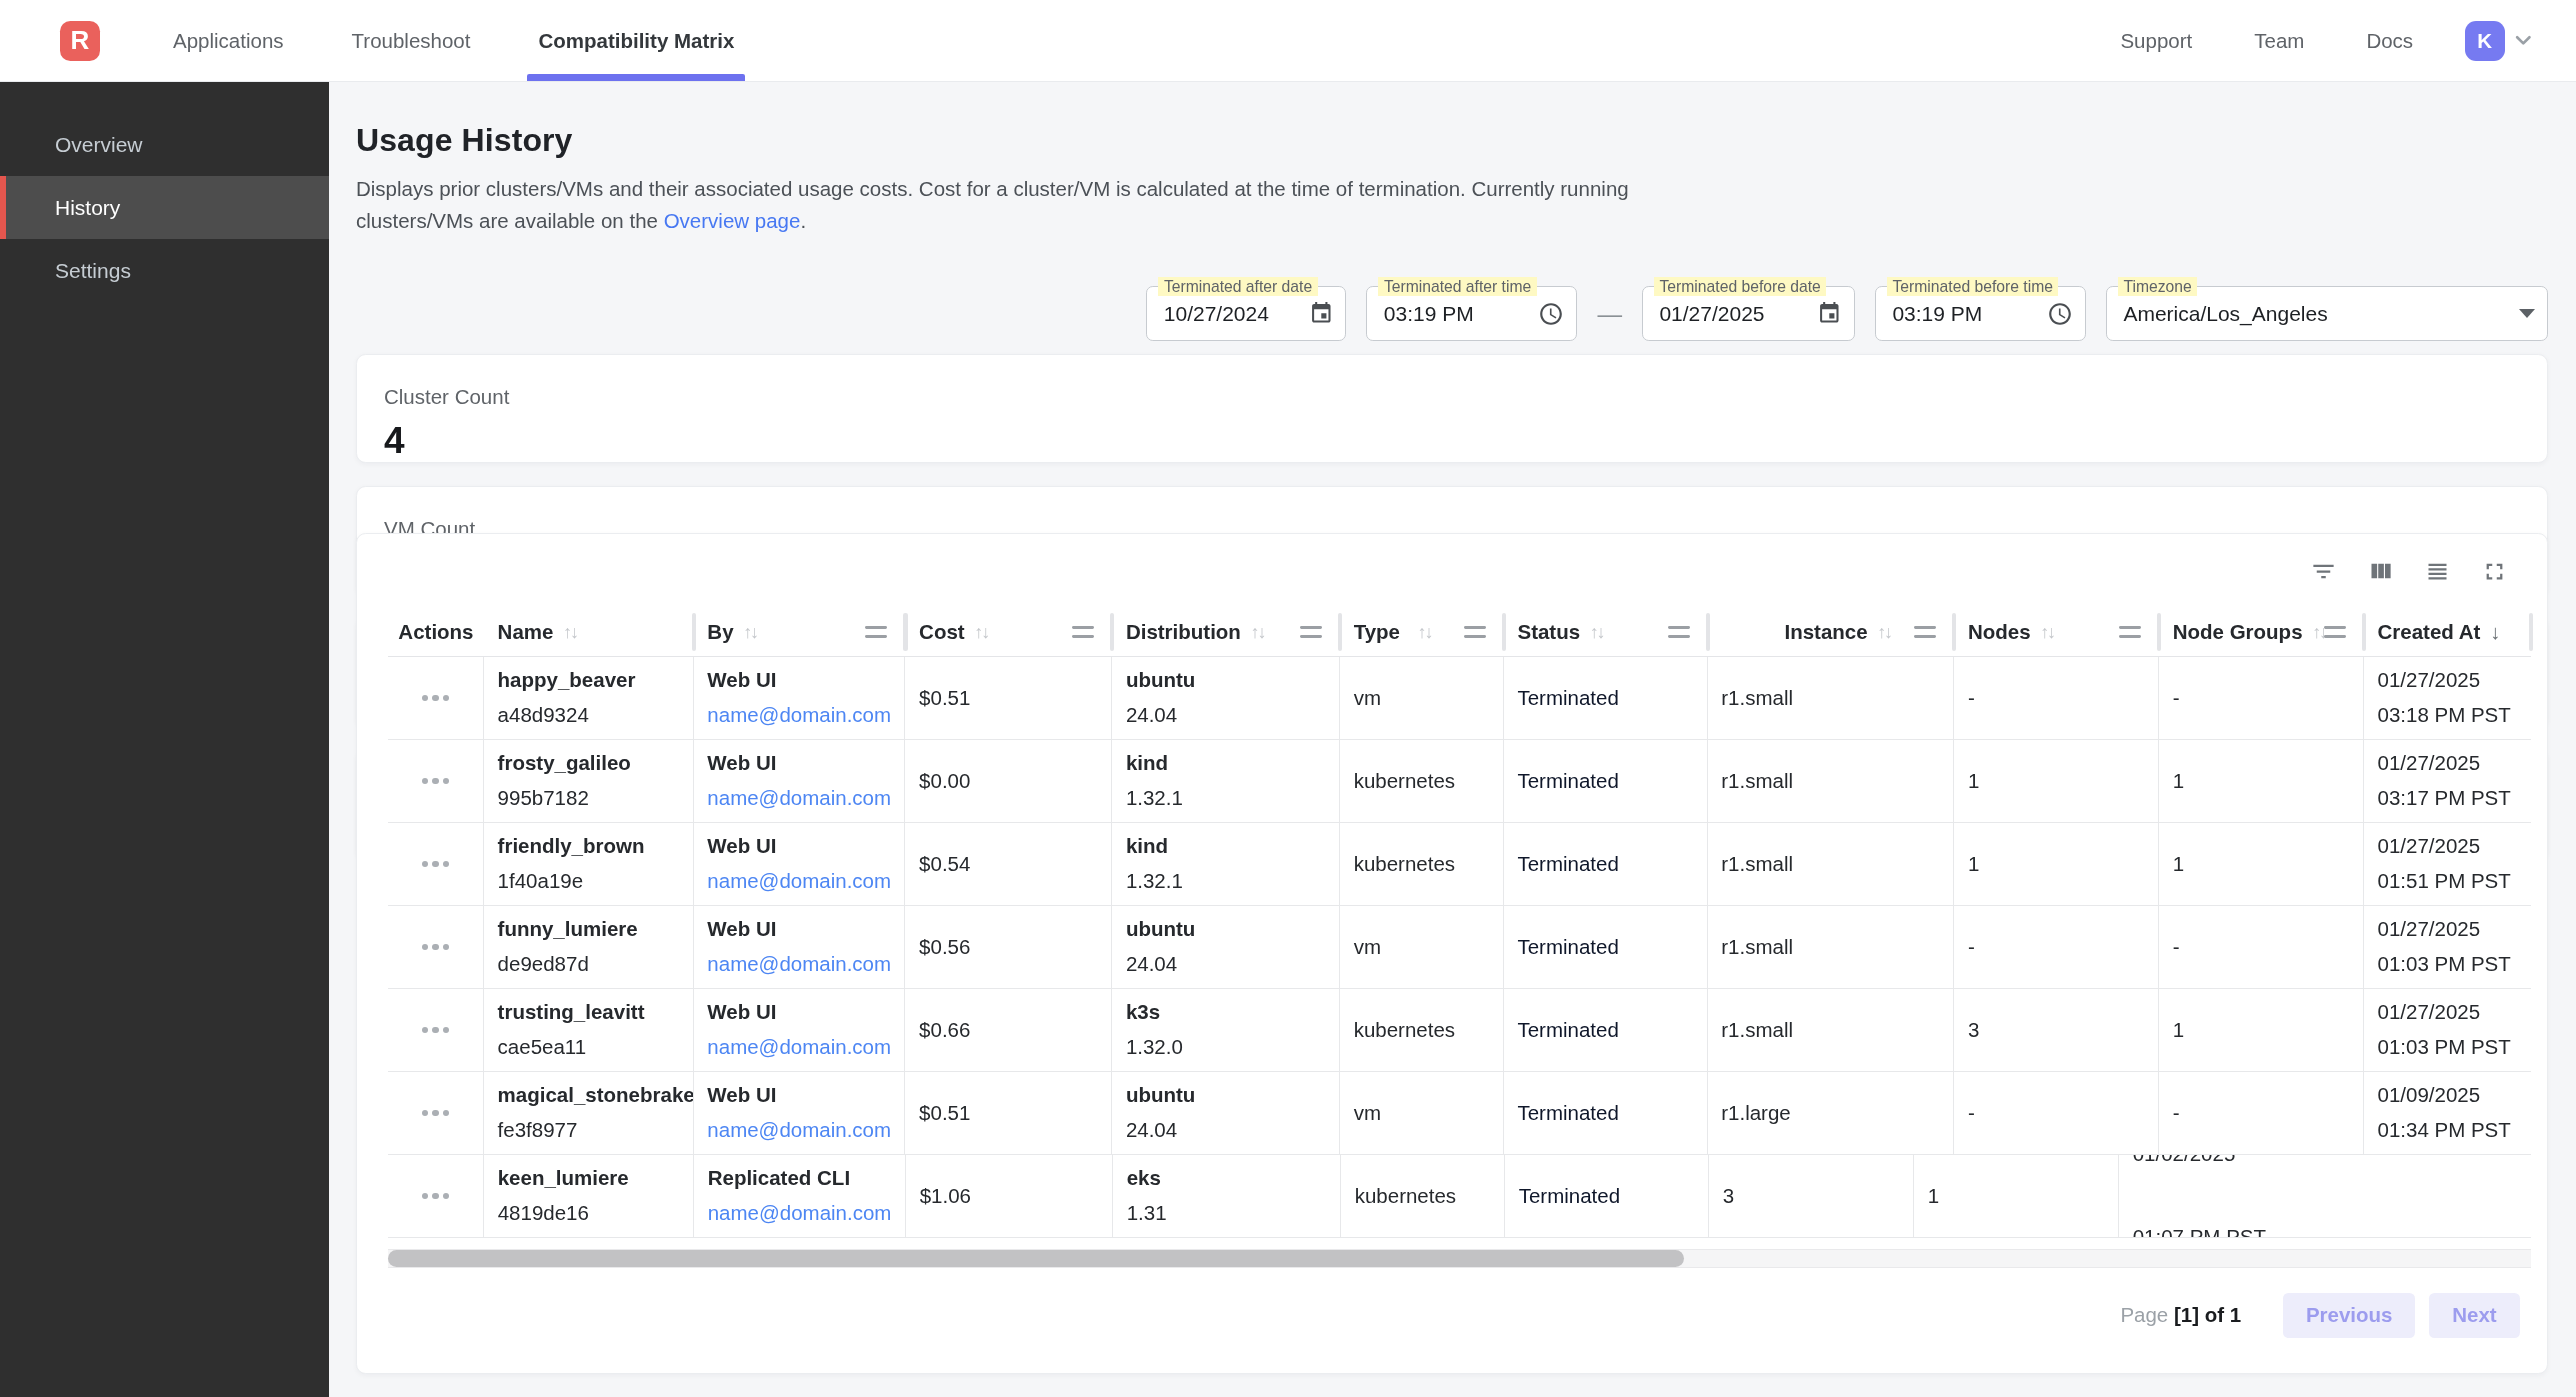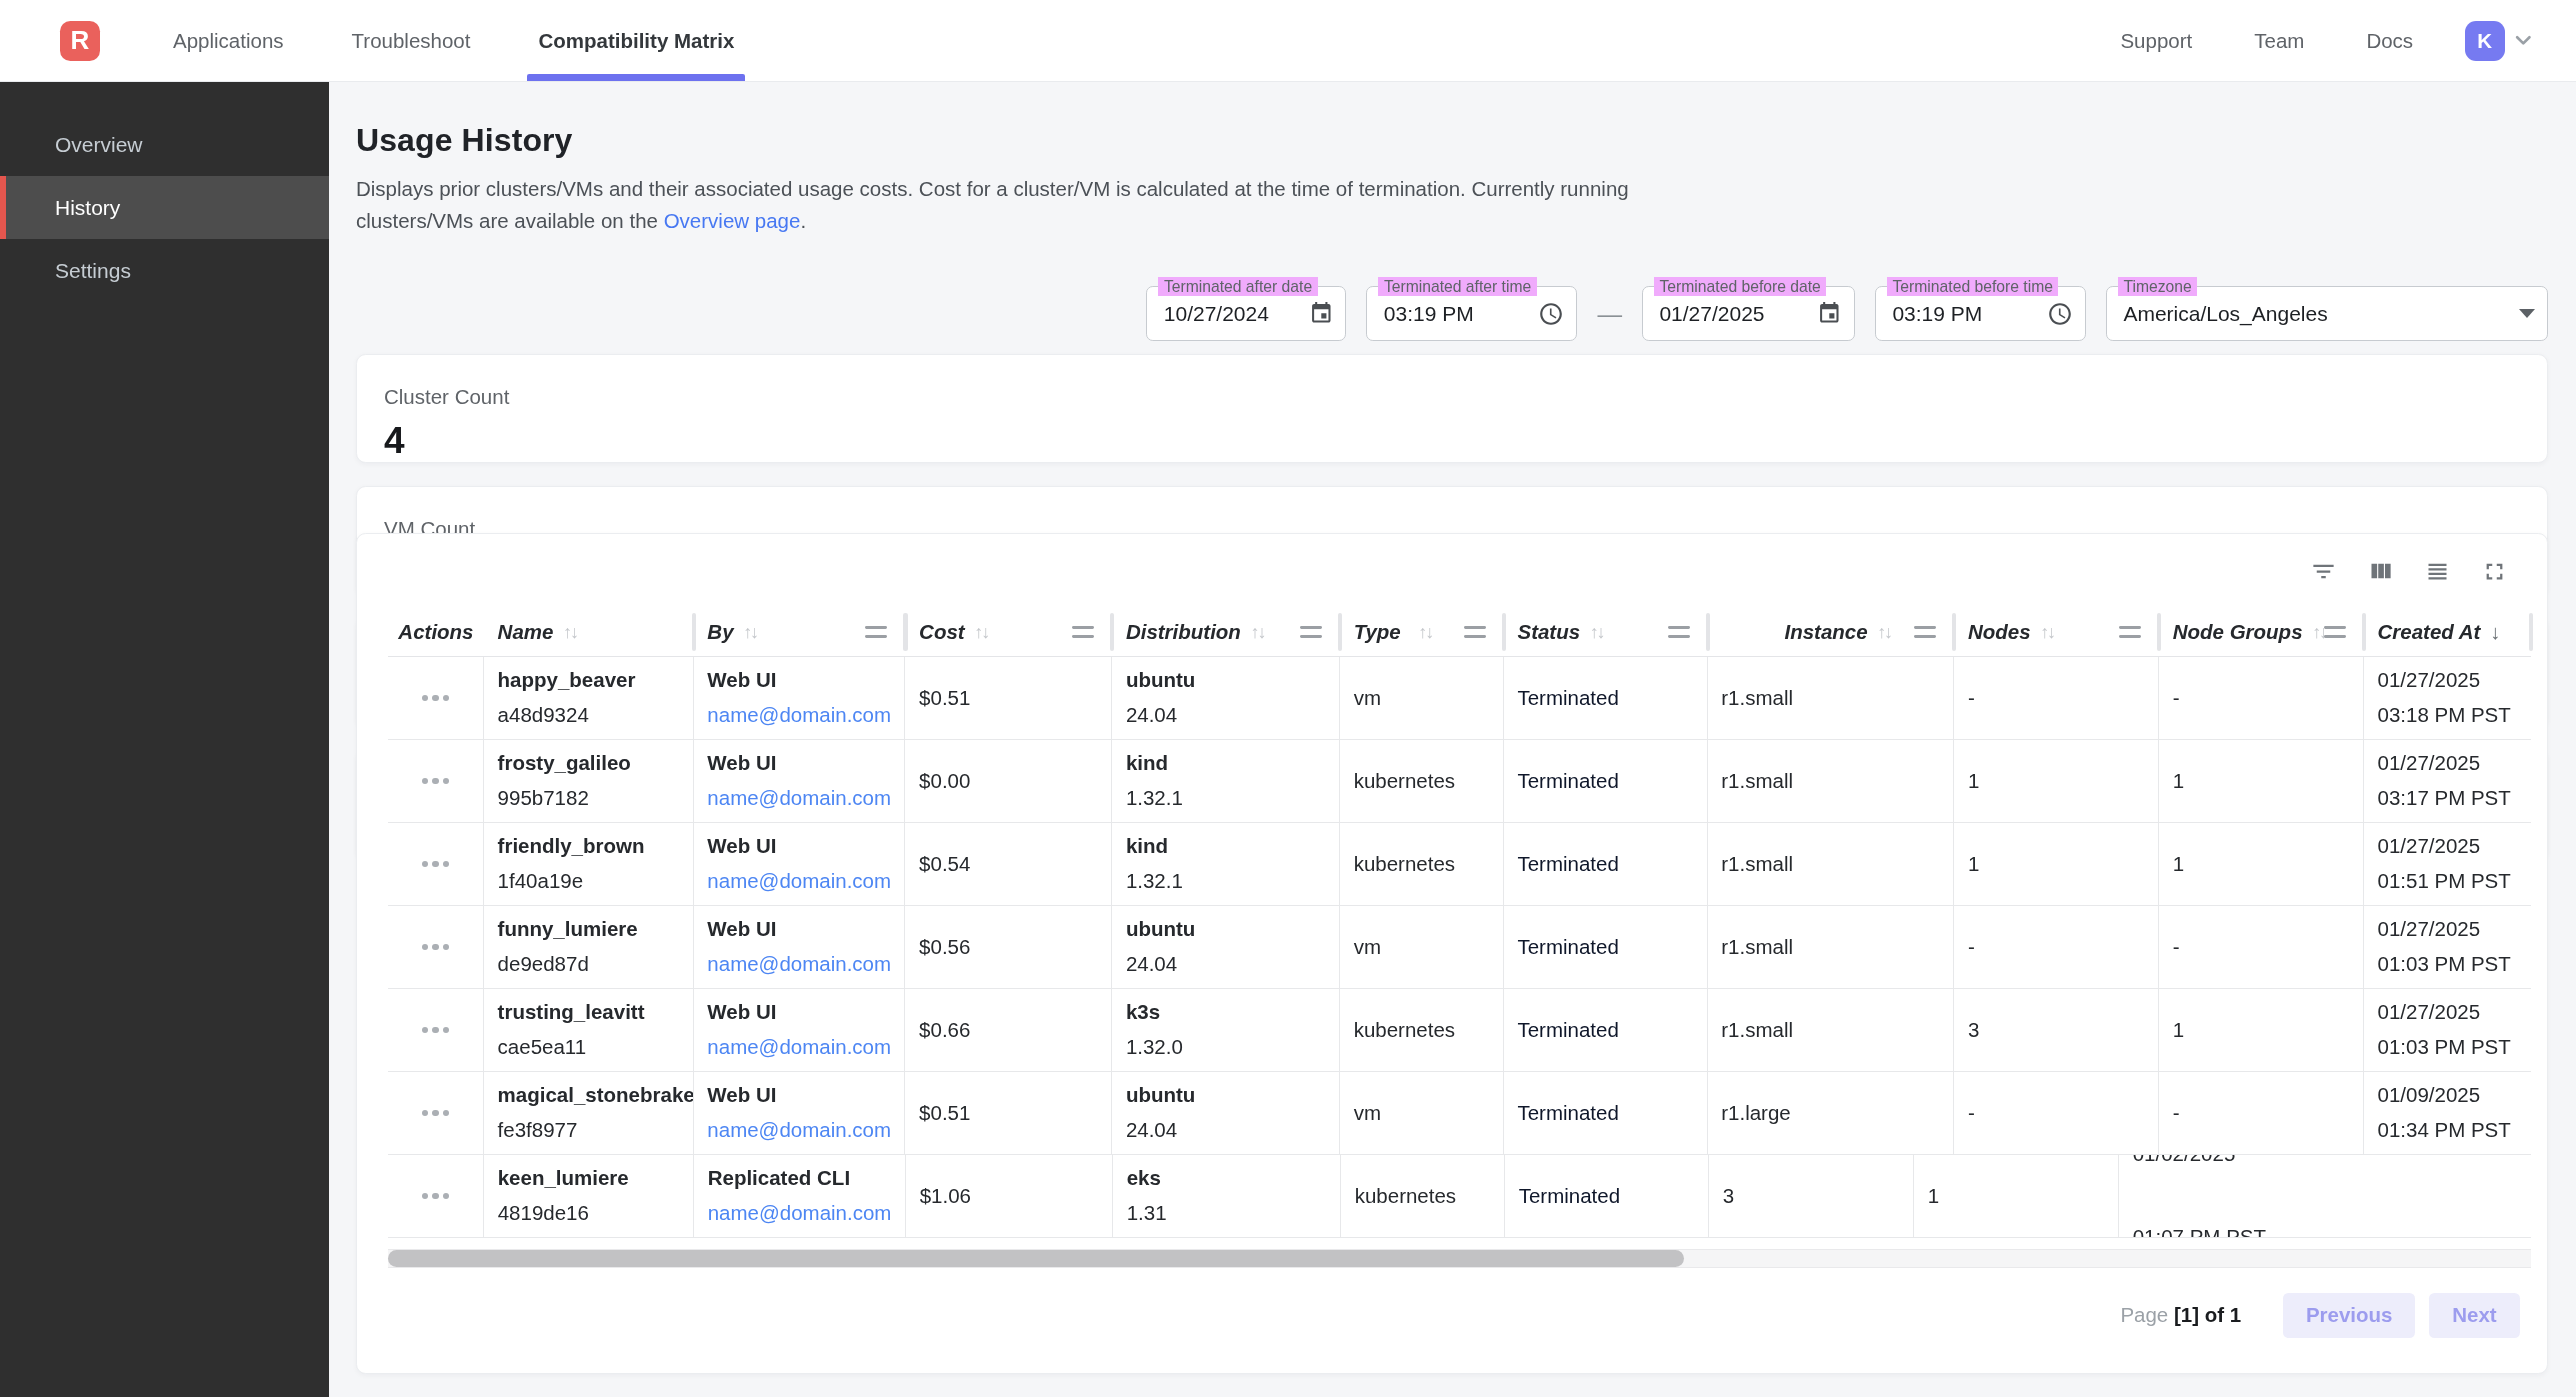--- a/index.html
+++ b/index.html
@@ -82,21 +82,21 @@
     display: flex; align-items: center; gap: 20px;
   }
   .field {
     position: relative; height: 55px; background: #fff;
     border: 1.4px solid #c7cbd0; border-radius: 6.8px;
     display: flex; align-items: center; justify-content: space-between;
     padding: 0 12.3px 0 16.4px; cursor: pointer;
   }
   .field .flabel {
     position: absolute; top: -10.3px; left: 11px;
-    font-size: 15.7px; color: #5f6368; background: #f0abfc;
+    font-size: 15.7px; color: #5f6368; background: #fef9c3;
     padding: 0 5.5px; line-height: 19px; white-space: nowrap;
   }
   .field .fvalue { font-size: 21px; color: #1d2024; white-space: nowrap; }
   .field svg { flex: 0 0 auto; margin-left: 12.3px; }
   .f-dash { font-size: 24.6px; color: #8a9095; }
   .caret {
     width: 0; height: 0; margin-left: 13.7px;
     border-left: 8.2px solid transparent; border-right: 8.2px solid transparent;
     border-top: 9.6px solid #5c6166;
   }
@@ -122,21 +122,21 @@
     padding: 0 16.4px 0 31px;
     display: flex; flex-direction: column;
   }
   .grid-toolbar {
     height: 74px; display: flex; align-items: center; justify-content: flex-end;
     gap: 30px; padding-right: 23px;
   }
   .tool-btn { width: 27px; height: 27px; cursor: pointer; display: flex; align-items: center; }
   .tool-btn svg { width: 27px; height: 27px; fill: #6f7479; }
 
-  .grid-header { display: flex; height: 49px; border-bottom: 1.4px solid #e4e5e8; font-style: italic; }
+  .grid-header { display: flex; height: 49px; border-bottom: 1.4px solid #e4e5e8; }
   .hcell {
     display: flex; align-items: center; position: relative;
     padding-left: 13.7px; font-size: 20.5px; font-weight: bold; color: #26292d;
     cursor: pointer; white-space: nowrap;
   }
   .hcell.center { justify-content: center; padding-left: 0; }
   .sort-pair { margin-left: 9.6px; font-size: 18px; color: #c4c7cb; letter-spacing: -2.1px; font-weight: normal; }
   .sort-desc { margin-left: 9.6px; font-size: 20.5px; color: #6d7276; font-weight: normal; }
   .col-menu {
     position: absolute; right: 18px; width: 22px; display: flex; flex-direction: column; gap: 5.5px;

